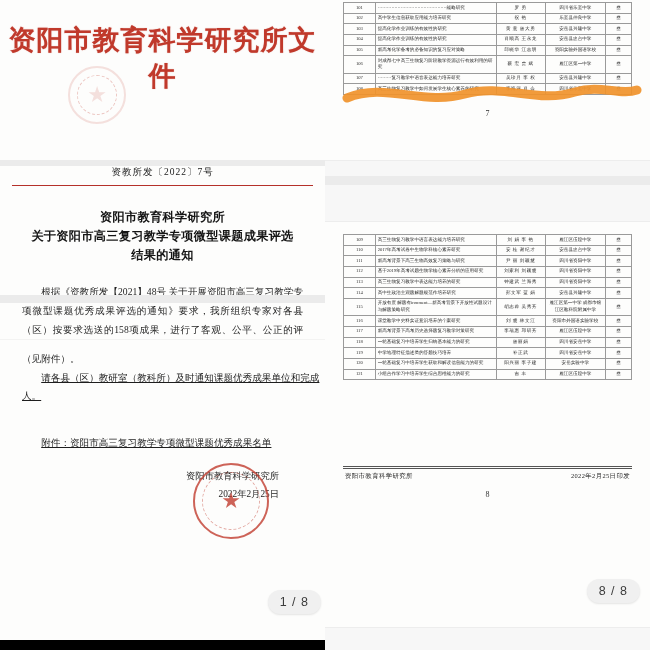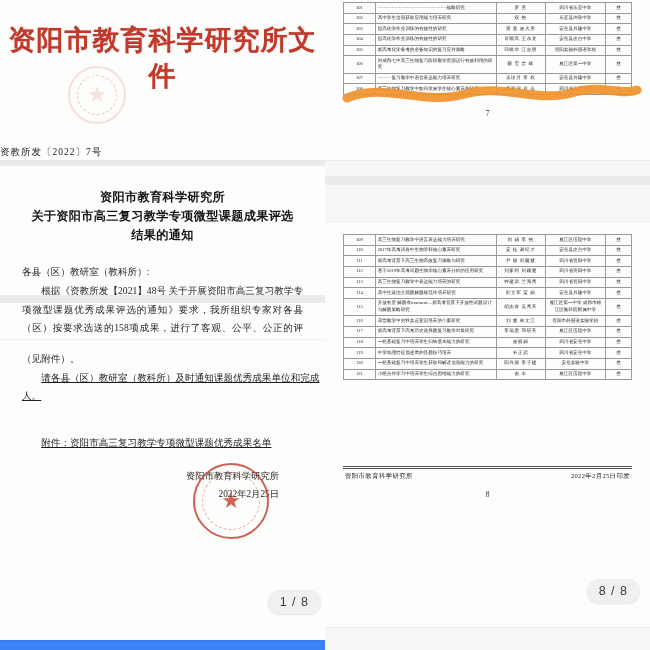--- a/index.html
+++ b/index.html
@@ -6,41 +6,41 @@
   html, body {
     width: 650px; height: 650px;
     background: #ffffff;
     font-family: "Liberation Serif", "DejaVu Serif", serif;
     overflow: hidden;
   }
   .viewer { position: relative; width: 650px; height: 650px; display: flex; }
 
   
   .pane { position: relative; width: 325px; height: 650px; background: #f4f4f4; overflow: hidden; }
-  .pane-left  { background: #3b82f6; padding-left: 6px; }
+  .pane-left  { background: #000000; padding-left: 6px; }
   .pane-right { background: #f7f7f7; }
 
   .page {
     position: absolute; left: 0; right: 0;
     background: #fdfdfc;
     box-shadow: 0 0 0 1px rgba(0,0,0,0.04);
   }
 
   
   .doc-head {
     text-align: center;
     color: #c0392b;
     font-family: "Liberation Serif", "DejaVu Serif", serif;
     font-weight: bold;
     font-size: 27px;
     letter-spacing: 1px;
     margin-top: 22px;
     text-shadow: 0 0 1px rgba(192,57,43,0.5);
   }
-  .docnum-wrap { margin-top: 52px; position: relative; }
+  .docnum-wrap { margin-top: 72px; text-align: center; position: relative; }
   .docnum { font-size: 9.5px; color: #1a1a1a; letter-spacing: 1px; }
   .redrule { margin: 6px 12px 0 12px; height: 1.4px; background: #b5312a; }
 
   .doc-title {
     margin: 22px 26px 0 26px;
     text-align: center;
     font-weight: bold;
     font-size: 12.2px;
     line-height: 1.55;
     color: #141414;
@@ -133,21 +133,20 @@
         <div class="redrule"></div>
       </div>
 
       <div class="doc-title">
         <div>资阳市教育科学研究所</div>
         <div>关于资阳市高三复习教学专项微型课题成果评选</div>
         <div>结果的通知</div>
       </div>
 
       <div class="doc-body">
-        <p>各县（区）教研室（教科所）:</p>
         <p class="indent2">根据《资教所发【2021】48号 关于开展资阳市高三复习教学专项微型课题优秀成果评选的通知》要求，我所组织专家对各县（区）按要求选送的158项成果，进行了客观、公平、公正的评审，并公示无异议，评定资阳市高三复习教学专项微型课题优秀成果121项，其中一等奖23项，二等奖51项，三等奖47项</p>
       </div>
 
       <div class="pagenum">1</div>
     </div>
 
     <div class="strip" style="top:160px;"></div>
     <div class="strip" style="top:295px; height:8px;"></div>
 
     <div class="page" style="top:340px; height:300px;">

